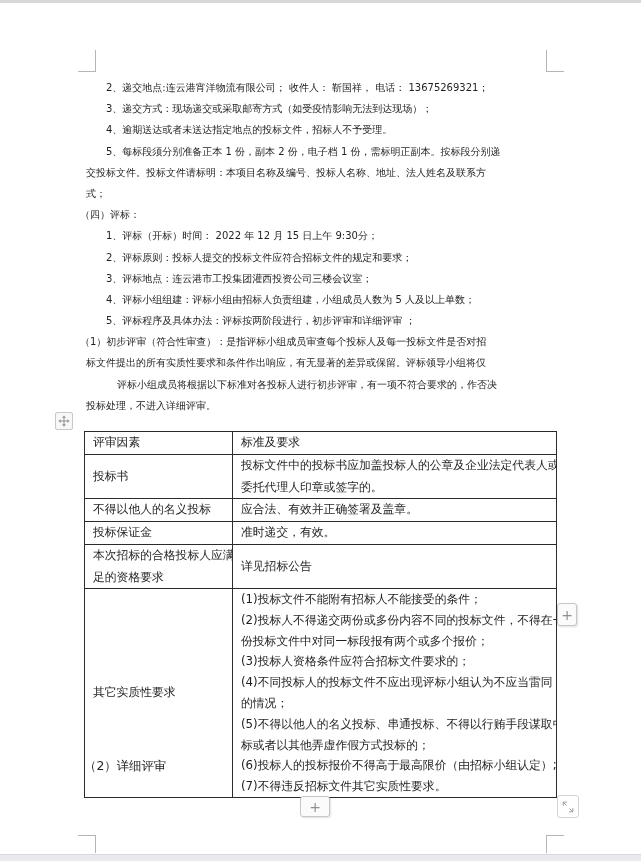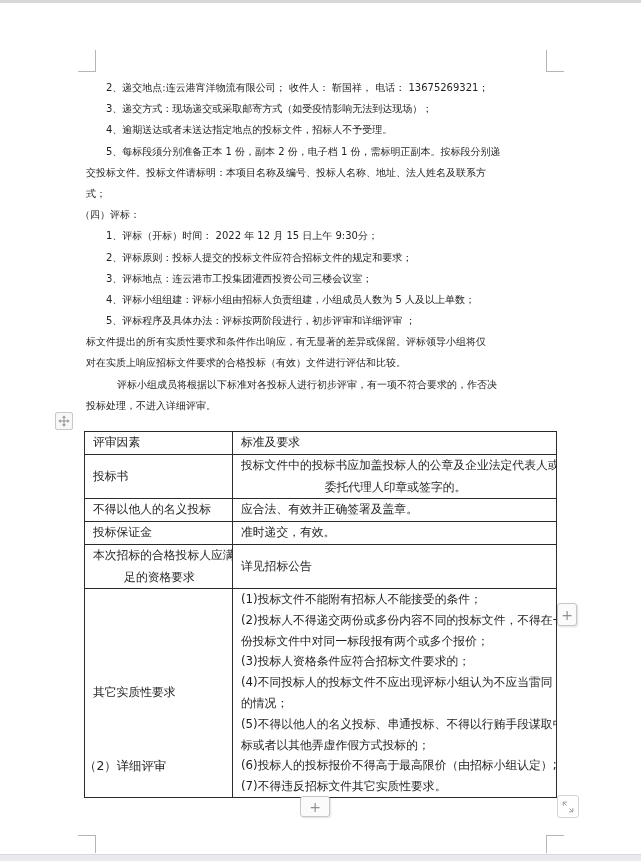--- a/index.html
+++ b/index.html
@@ -29,21 +29,21 @@
     font-size:11.8px;color:#1f1f1f;
   }
   table.crit td{
     border:1px solid #2b2b2b;vertical-align:middle;
     padding:0 6px 0 8px;line-height:21.4px;overflow:hidden;
   }
   tr.h22 td{height:22px;}
   tr.h43 td{height:43px;}
   tr.h208 td{height:208px;margin-top:28px;}
   td.req-long div{line-height:20.8px;white-space:nowrap;}
-  td .cl{white-space:nowrap;text-align:center;}
+  td .cl{white-space:nowrap;}
 
   .handle{
     position:absolute;left:55px;top:412px;width:18px;height:18px;
     background:#f7f7f7;border:1px solid #c9c9c9;border-radius:2px;
     display:flex;align-items:center;justify-content:center;box-sizing:border-box;cursor:move;
   }
   .plus-btn{
     position:absolute;background:#fbfbfb;border:1px solid #c6c6c6;border-radius:3px;
     color:#8f8f8f;display:flex;align-items:center;justify-content:center;
     font-size:14px;line-height:1;box-sizing:border-box;
@@ -78,22 +78,22 @@
   <div class="ln i1">4、逾期送达或者未送达指定地点的投标文件，招标人不予受理。</div>
   <div class="ln i1"><span>5、每标段须分别准备正本 1 份，副本 2 份，电子档 1 份，需标明正副本。</span><span class="b">按标段分别递</span></div>
   <div class="ln"><span class="b">交投标文件。</span><span>投标文件请标明：本项目名称及编号、投标人名称、地址、法人姓名及联系方</span></div>
   <div class="ln">式；</div>
   <div class="ln pull">（四）评标：</div>
   <div class="ln i1 b">1、评标（开标）时间： 2022 年  12 月 15 日上午 9:30分；</div>
   <div class="ln i1">2、评标原则：投标人提交的投标文件应符合招标文件的规定和要求；</div>
   <div class="ln i1">3、评标地点：连云港市工投集团灌西投资公司三楼会议室；</div>
   <div class="ln i1">4、评标小组组建：评标小组由招标人负责组建，小组成员人数为 5 人及以上单数；</div>
   <div class="ln i1">5、评标程序及具体办法：评标按两阶段进行，初步评审和详细评审 ；</div>
+  <div class="ln pull">（1）初步评审（符合性审查）：是指评标小组成员审查每个投标人及每一投标文件是否对招</div>
   <div class="ln">标文件提出的所有实质性要求和条件作出响应，有无显著的差异或保留。评标领导小组将仅</div>
-  <div class="ln">对在实质上响应招标文件要求的合格投标（有效）文件进行评估和比较。</div>
   <div class="ln i2">评标小组成员将根据以下标准对各投标人进行初步评审，有一项不符合要求的，作否决</div>
   <div class="ln">投标处理，不进入详细评审。</div>
 </div>
 
 <div class="handle">
   <svg width="12" height="12" viewBox="0 0 16 16">
     <path d="M8 3.2 V12.8 M3.2 8 H12.8" stroke="#8a8a8a" stroke-width="1.2" fill="none"></path>
     <path d="M8 0.5 L10.4 3.6 H5.6 Z M8 15.5 L5.6 12.4 H10.4 Z M0.5 8 L3.6 5.6 V10.4 Z M15.5 8 L12.4 10.4 V5.6 Z" fill="#8a8a8a"></path>
   </svg>
 </div>

